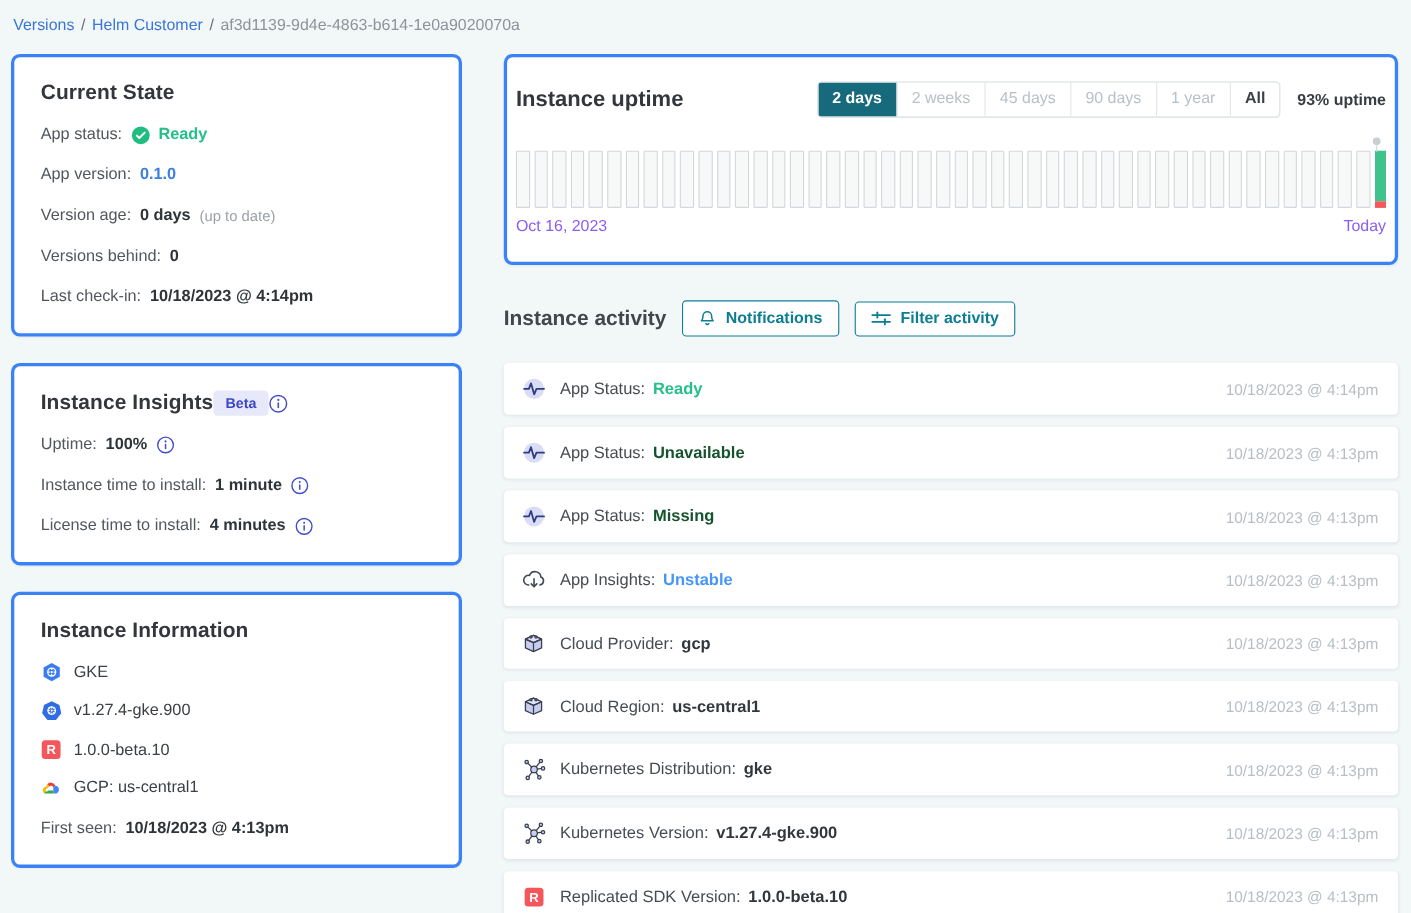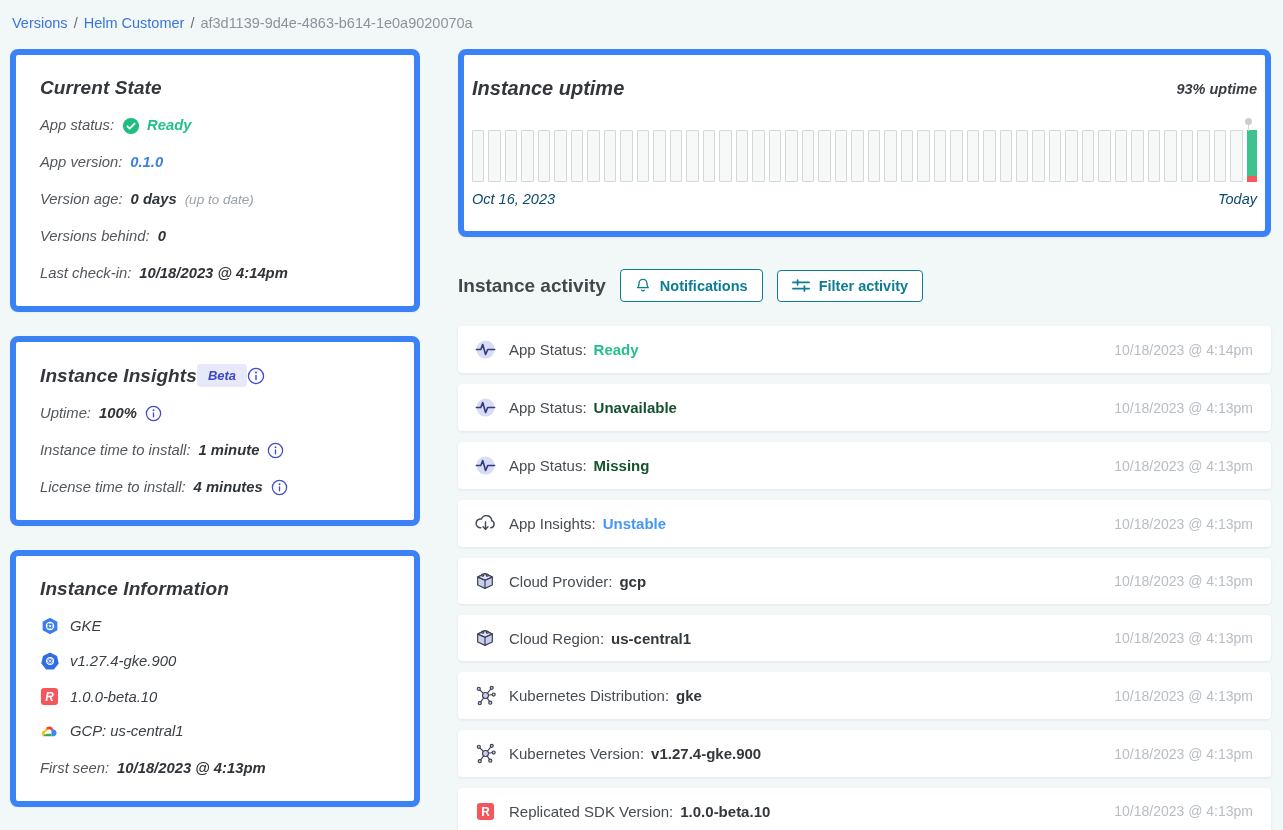--- a/index.html
+++ b/index.html
@@ -16,25 +16,24 @@
   .crumb-sep { color:#6a7076; margin:0 6px; }
   .crumb-current { color:#8d939a; }
 
   
   .main { display:flex; padding:16px 12px 0 10px; gap:38px; align-items:flex-start; }
   .col-left { width:410px; flex:none; }
   .col-right { flex:1; min-width:0; }
 
   .card {
     background:#fff;
-    border:6px solid #3b82f6;
+    border:3px solid #3b82f6;
     border-radius:8px;
     box-shadow:0 1px 2px rgba(30,40,50,.04);
     padding:22px 24px;
-    font-style:italic;
   }
   .card + .card { margin-top:24px; }
   .card h2 { font-size:19px; font-weight:700; color:#33373c; letter-spacing:.1px; }
 
   .kv-row { margin-top:16px; display:flex; align-items:center; font-size:14.8px; color:#51575d; line-height:21px; }
   .kv-label { margin-right:8px; }
   .kv-value { font-weight:700; color:#2f3439; }
   .kv-value.link { color:#3d80e0; font-weight:700; cursor:pointer; }
   .kv-note { color:#9aa1a7; font-size:13.5px; margin-left:8px; }
   .status-green { color:#25c08a; font-weight:600; }
@@ -70,21 +69,21 @@
   .bars { display:flex; gap:4px; height:52px; align-items:flex-end; }
   .bar { flex:1; height:100%; background:#f7f8f8; border:1px solid #d3d8da; border-radius:1px; }
   .bar.final { border:none; position:relative; background:transparent; display:flex; flex-direction:column; }
   .bar-up { background:#3ec28e; }
   .bar-down { background:#f4595e; }
   .marker-dot {
     position:absolute; top:-12px; width:7px; height:7px; border-radius:50%;
     background:#c9ced2;
   }
   .marker-stem { position:absolute; top:-5px; width:1px; height:6px; background:#d4d8db; }
-  .axis-labels { display:flex; justify-content:space-between; margin-top:9px; font-size:14.5px; color:#0c4a6e; }
+  .axis-labels { display:flex; justify-content:space-between; margin-top:9px; font-size:14.5px; color:#8b5cf6; }
 
   
   .activity-head { margin-top:32px; display:flex; align-items:center; gap:14px; }
   .activity-title { font-size:19px; font-weight:700; color:#42474c; }
   .teal-btn {
     display:inline-flex; align-items:center; gap:9px;
     border:1px solid #0c7d93; color:#0c7d93; background:#fff;
     border-radius:4px; padding:7px 14px; font-size:14.5px; font-weight:700;
     cursor:pointer; font-family:inherit;
   }
@@ -259,20 +258,28 @@
       </div>
     </div>
   </div>
 
   <div class="col-right">
 
     <div class="card" style="padding:22px 8px 24px;">
       <div class="uptime-head">
         <div class="uptime-title">Instance uptime</div>
         <div class="uptime-controls">
+          <div class="seg-group" id="range-group">
+              <span class="seg active">2 days</span>
+              <span class="seg muted">2 weeks</span>
+              <span class="seg muted">45 days</span>
+              <span class="seg muted">90 days</span>
+              <span class="seg muted">1 year</span>
+              <span class="seg normal">All</span>
+            </div>
           <div class="uptime-summary">93% uptime</div>
         </div>
       </div>
       <div class="chart">
         <div class="bars" id="uptime-bars">
             <div class="bar"></div>
             <div class="bar"></div>
             <div class="bar"></div>
             <div class="bar"></div>
             <div class="bar"></div>

